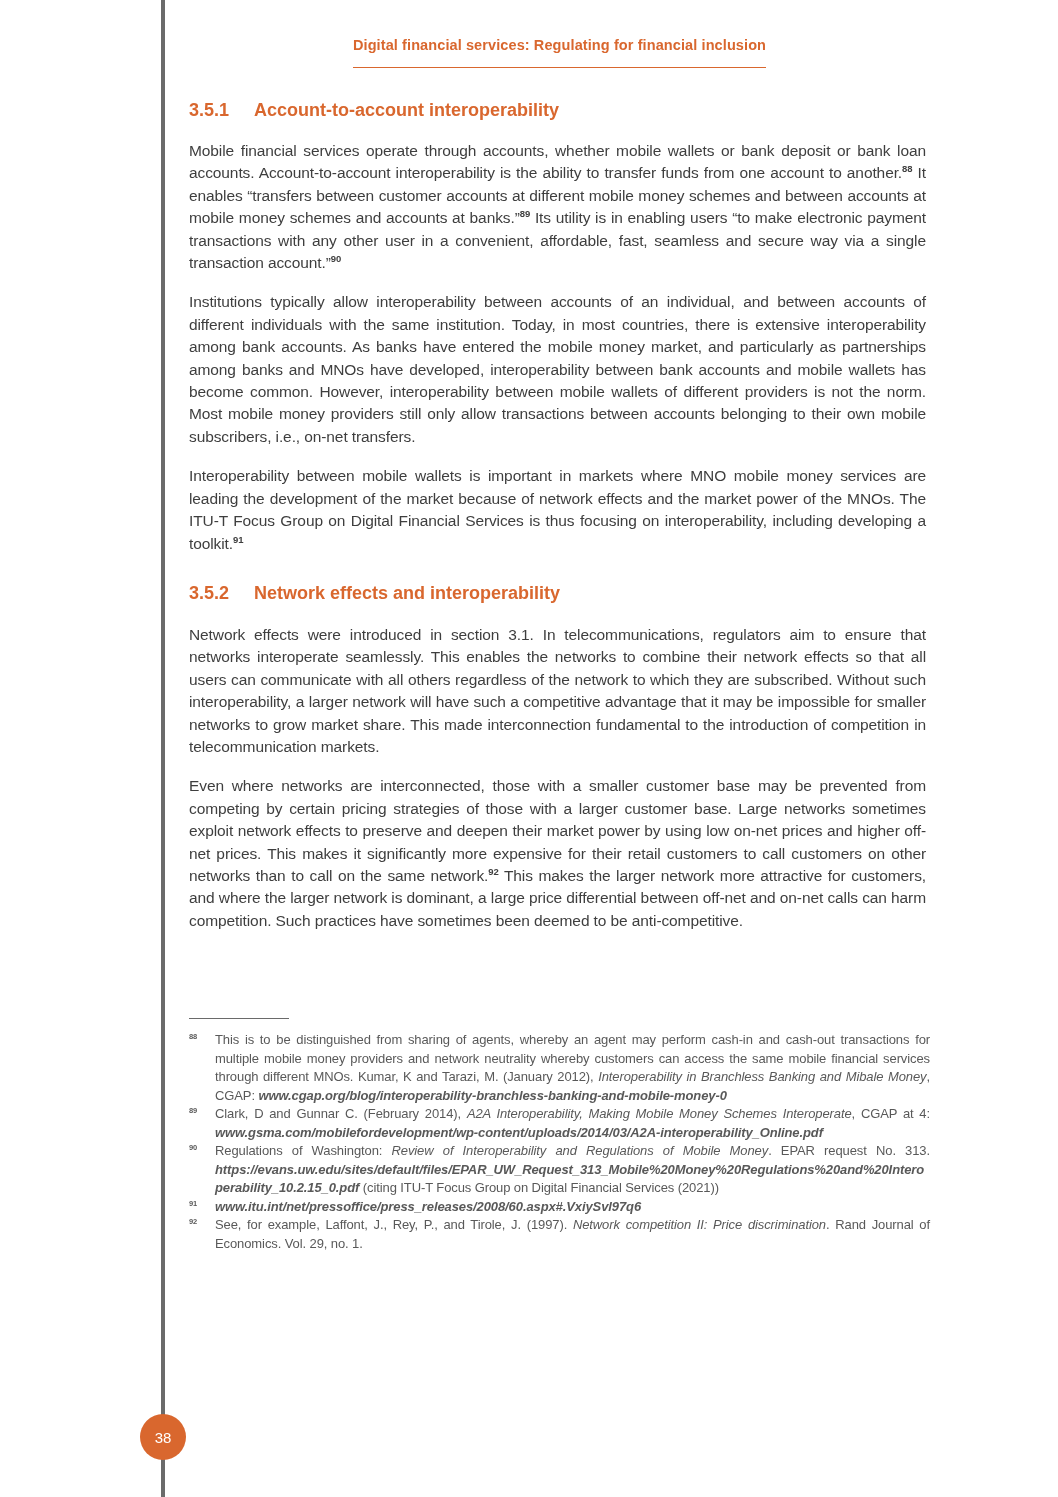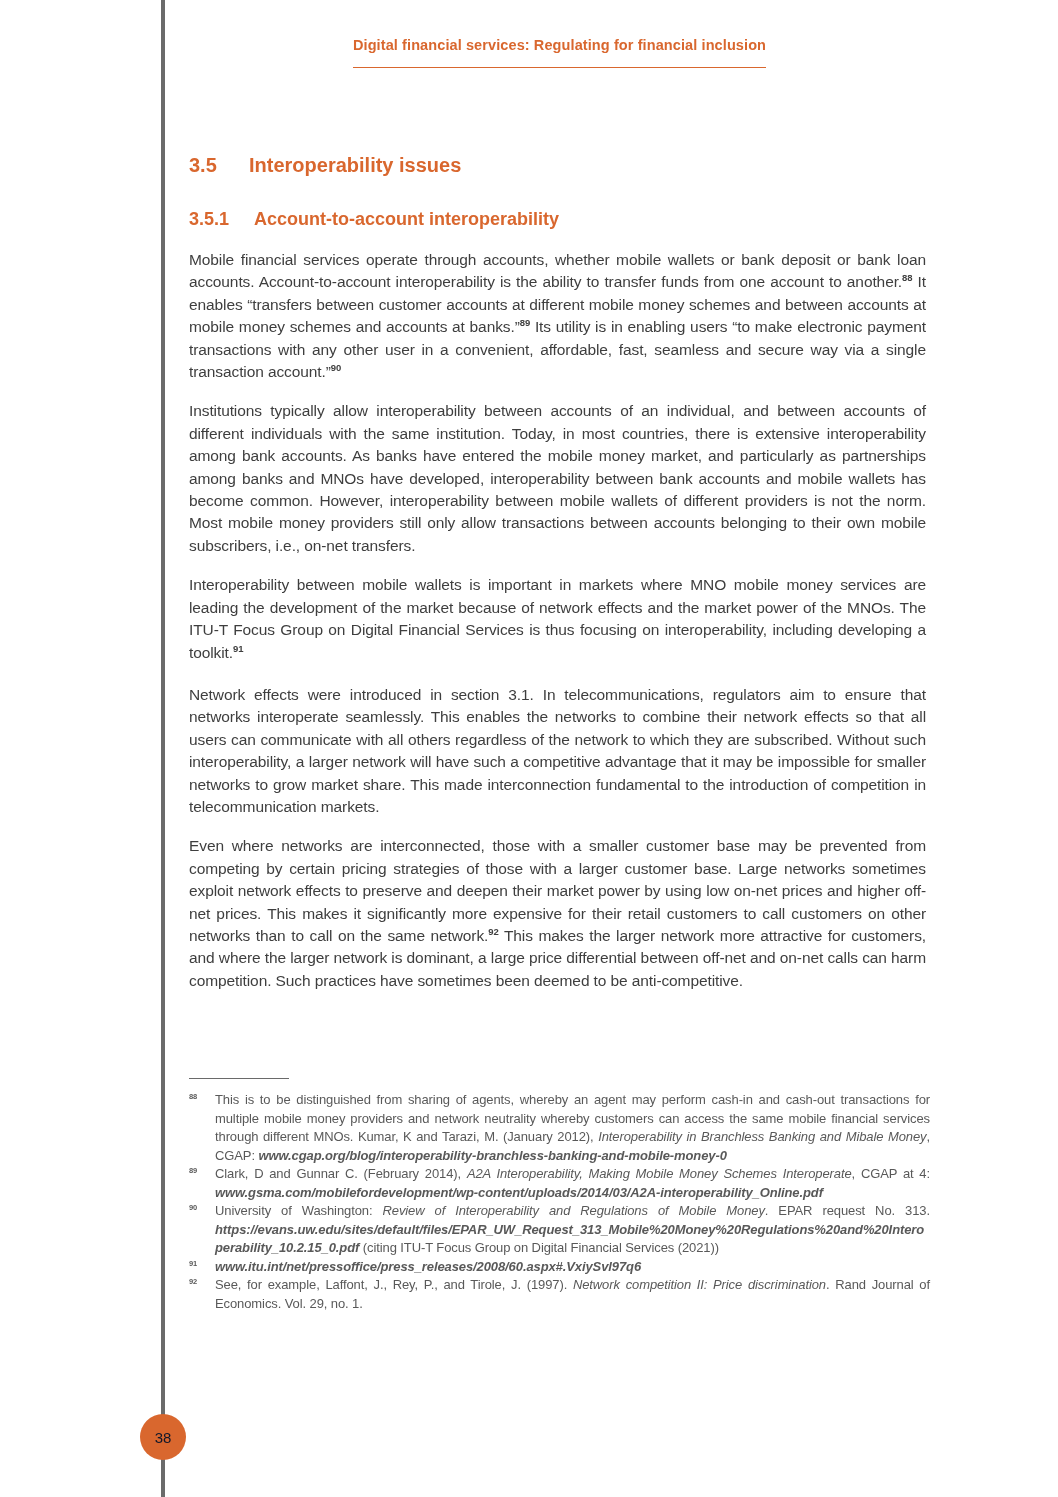--- a/index.html
+++ b/index.html
@@ -80,70 +80,70 @@
   .fn-marker sup{line-height:0;}
   .fn-text{flex:1;text-align:justify;}
   .fn-text i{font-style:italic;}
   .fn-text b{font-weight:700;overflow-wrap:anywhere;font-style:italic;}
   .page-badge{
     position:absolute;
     left:140px;top:1414px;
     width:46px;height:46px;
     border-radius:50%;
     background:var(--accent,#d9672e);
-    color:#0f172a;
+    color:#ffffff;
     display:flex;align-items:center;justify-content:center;
     font-size:15px;
     z-index:2;
   }
 </style>
 </head>
 <body>
 
 <div class="page">
 
   <div class="edge-line"></div>
 
   <div class="content">
 
     <div class="running-header">
       <span>Digital financial services: Regulating for financial inclusion</span>
     </div>
 
-    <div class="h1"><span class="num">3.5</span><span>Interoperability issues</span></div>
 
     <div class="h2"><span class="num">3.5.1</span><span>Account-to-account interoperability</span></div>
 
     <p class="body-p first"><span>Mobile financial services operate through accounts, whether mobile wallets or bank deposit or bank loan accounts. Account-to-account interoperability is the ability to transfer funds from one account to another.</span><sup>88</sup><span> It enables “transfers between customer accounts at different mobile money schemes and between accounts at mobile money schemes and accounts at banks.”</span><sup>89</sup><span> Its utility is in enabling users “to make electronic payment transactions with any other user in a convenient, affordable, fast, seamless and secure way via a single transaction account.”</span><sup>90</sup></p>
 
     <p class="body-p"><span>Institutions typically allow interoperability between accounts of an individual, and between accounts of different individuals with the same institution. Today, in most countries, there is extensive interoperability among bank accounts. As banks have entered the mobile money market, and particularly as partnerships among banks and MNOs have developed, interoperability between bank accounts and mobile wallets has become common. However, interoperability between mobile wallets of different providers is not the norm. Most mobile money providers still only allow transactions between accounts belonging to their own mobile subscribers, i.e., on-net transfers.</span></p>
 
     <p class="body-p"><span>Interoperability between mobile wallets is important in markets where MNO mobile money services are leading the development of the market because of network effects and the market power of the MNOs. The ITU-T Focus Group on Digital Financial Services is thus focusing on interoperability, including developing a toolkit.</span><sup>91</sup></p>
 
+    <div class="h2 mt28"><span class="num">3.5.2</span><span>Network effects and interoperability</span></div>
 
     <p class="body-p mt20"><span>Network effects were introduced in section 3.1. In telecommunications, regulators aim to ensure that networks interoperate seamlessly. This enables the networks to combine their network effects so that all users can communicate with all others regardless of the network to which they are subscribed. Without such interoperability, a larger network will have such a competitive advantage that it may be impossible for smaller networks to grow market share. This made interconnection fundamental to the introduction of competition in telecommunication markets.</span></p>
 
     <p class="body-p"><span>Even where networks are interconnected, those with a smaller customer base may be prevented from competing by certain pricing strategies of those with a larger customer base. Large networks sometimes exploit network effects to preserve and deepen their market power by using low on-net prices and higher off-net prices. This makes it significantly more expensive for their retail customers to call customers on other networks than to call on the same network.</span><sup>92</sup><span> This makes the larger network more attractive for customers, and where the larger network is dominant, a large price differential between off-net and on-net calls can harm competition. Such practices have sometimes been deemed to be anti-competitive.</span></p>
 
     <div class="footnotes">
       <div class="fn-sep"></div>
 
       <div class="fn">
         <div class="fn-marker"><sup>88</sup></div>
         <div class="fn-text"><span>This is to be distinguished from sharing of agents, whereby an agent may perform cash-in and cash-out transactions for multiple mobile money providers and network neutrality whereby customers can access the same mobile financial services through different MNOs. Kumar, K and Tarazi, M. (January 2012), </span><i>Interoperability in Branchless Banking and Mibale Money</i><span>, CGAP: </span><b>www.cgap.org/blog/interoperability-branchless-banking-and-mobile-money-0</b></div>
       </div>
 
       <div class="fn">
         <div class="fn-marker"><sup>89</sup></div>
         <div class="fn-text"><span>Clark, D and Gunnar C. (February 2014), </span><i>A2A Interoperability, Making Mobile Money Schemes Interoperate</i><span>, CGAP at 4: </span><b>www.gsma.com/mobilefordevelopment/wp-content/uploads/2014/03/A2A-interoperability_Online.pdf</b></div>
       </div>
 
       <div class="fn">
         <div class="fn-marker"><sup>90</sup></div>
-        <div class="fn-text"><span>University of Washington: </span><i>Review of Interoperability and Regulations of Mobile Money</i><span>. EPAR request No. 313. </span><b>https://evans.uw.edu/sites/default/files/EPAR_UW_Request_313_Mobile%20Money%20Regulations%20and%20Interoperability_10.2.15_0.pdf</b><span> (citing ITU-T Focus Group on Digital Financial Services (2021))</span></div>
+        <div class="fn-text"><span>Regulations of Washington: </span><i>Review of Interoperability and Regulations of Mobile Money</i><span>. EPAR request No. 313. </span><b>https://evans.uw.edu/sites/default/files/EPAR_UW_Request_313_Mobile%20Money%20Regulations%20and%20Interoperability_10.2.15_0.pdf</b><span> (citing ITU-T Focus Group on Digital Financial Services (2021))</span></div>
       </div>
 
       <div class="fn">
         <div class="fn-marker"><sup>91</sup></div>
         <div class="fn-text"><b>www.itu.int/net/pressoffice/press_releases/2008/60.aspx#.VxiySvl97q6</b></div>
       </div>
 
       <div class="fn">
         <div class="fn-marker"><sup>92</sup></div>
         <div class="fn-text"><span>See, for example, Laffont, J., Rey, P., and Tirole, J. (1997). </span><i>Network competition II: Price discrimination</i><span>. Rand Journal of Economics. Vol. 29, no. 1.</span></div>

